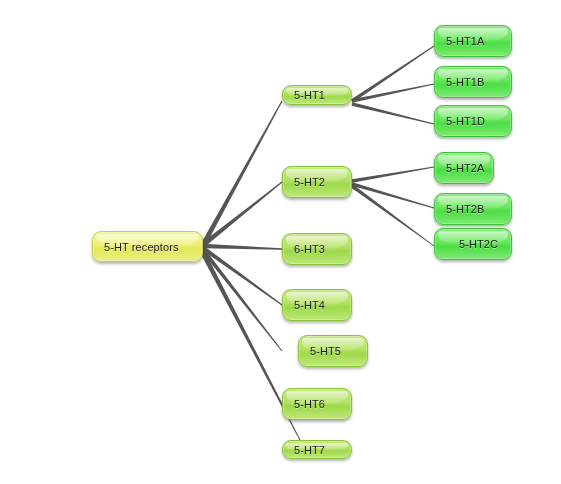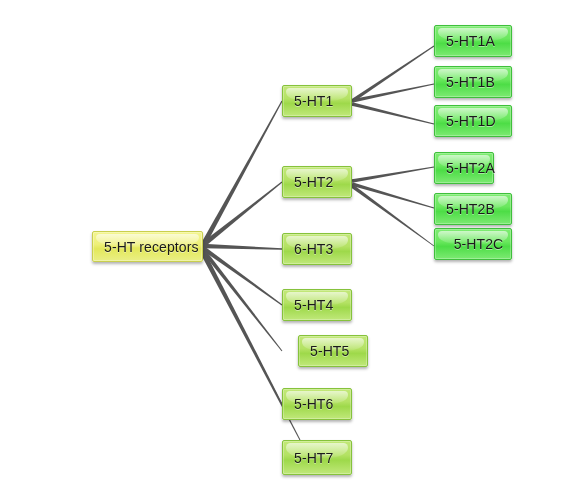--- a/index.html
+++ b/index.html
@@ -21,26 +21,26 @@
     position: absolute;
     left: 0;
     top: 0;
     width: 561px;
     height: 484px;
     pointer-events: none;
   }
   .node {
     position: absolute;
     box-sizing: border-box;
-    border-radius: 2px;
+    border-radius: 9px;
     display: flex;
     align-items: center;
     justify-content: flex-start;
     padding-left: 11px;
-    font-size: 14px;
+    font-size: 11px;
     color: #1a1a1a;
     letter-spacing: 0.1px;
     white-space: nowrap;
     z-index: 3;
   }
   .node .node-label {
     position: relative;
     z-index: 2;
     text-shadow: 0 1px 0 rgba(255,255,255,0.45);
   }
@@ -91,39 +91,39 @@
       <polygon points="351.5734788756562,105.74873660980964 433.8578262918854,124.58291220326988 434.1421737081146,123.41708779673012 352.4265211243438,102.25126339019036" fill="#555555"></polygon>
       <polygon points="352.3029336332056,182.77432556591873 434.1009778777352,167.59144185530624 433.8990221222648,166.40855814469376 351.6970663667944,179.22567443408127" fill="#555555"></polygon>
       <polygon points="351.4943822441127,185.7275273326149 433.83146074803756,208.57584244420497 434.16853925196244,207.42415755579503 352.5056177558873,182.2724726673851" fill="#555555"></polygon>
       <polygon points="350.9370820101084,187.45265458618516 433.7342705025271,246.3631636465463 434.2657294974729,245.6368363534537 353.0629179898916,184.54734541381484" fill="#555555"></polygon>
     </svg>
 
   <div id="node-layer">
       <div class="node node-root" style="left: 92px; top: 231px; width: 111px; height: 31px;">
         <span class="node-label">5-HT receptors</span>
       </div>
-      <div class="node node-mid" style="left: 282px; top: 85px; width: 70px; height: 32px;">
+      <div class="node node-mid" style="left: 282px; top: 85px; width: 70px; height: 20px;">
         <span class="node-label">5-HT1</span>
       </div>
       <div class="node node-mid" style="left: 282px; top: 166px; width: 70px; height: 32px;">
         <span class="node-label">5-HT2</span>
       </div>
       <div class="node node-mid" style="left: 282px; top: 233px; width: 70px; height: 32px;">
         <span class="node-label">6-HT3</span>
       </div>
       <div class="node node-mid" style="left: 282px; top: 289px; width: 70px; height: 32px;">
         <span class="node-label">5-HT4</span>
       </div>
       <div class="node node-mid" style="left: 282px; top: 335px; width: 70px; height: 32px; margin-left: 16px;">
         <span class="node-label">5-HT5</span>
       </div>
       <div class="node node-mid" style="left: 282px; top: 388px; width: 70px; height: 32px;">
         <span class="node-label">5-HT6</span>
       </div>
-      <div class="node node-mid" style="left: 282px; top: 440px; width: 70px; height: 35px;">
+      <div class="node node-mid" style="left: 282px; top: 440px; width: 70px; height: 19px;">
         <span class="node-label">5-HT7</span>
       </div>
       <div class="node node-leaf" style="left: 434px; top: 25px; width: 78px; height: 32px;">
         <span class="node-label">5-HT1A</span>
       </div>
       <div class="node node-leaf" style="left: 434px; top: 66px; width: 78px; height: 32px;">
         <span class="node-label">5-HT1B</span>
       </div>
       <div class="node node-leaf" style="left: 434px; top: 105px; width: 78px; height: 32px; text-align: right;">
         <span class="node-label">5-HT1D</span>

